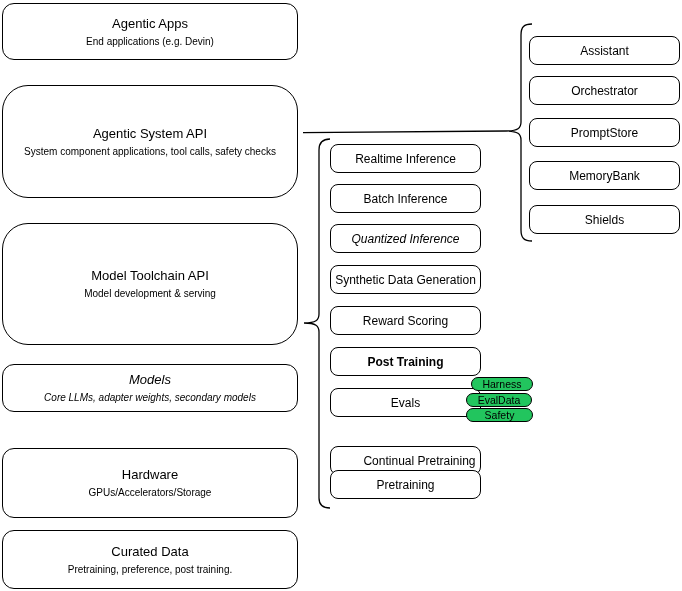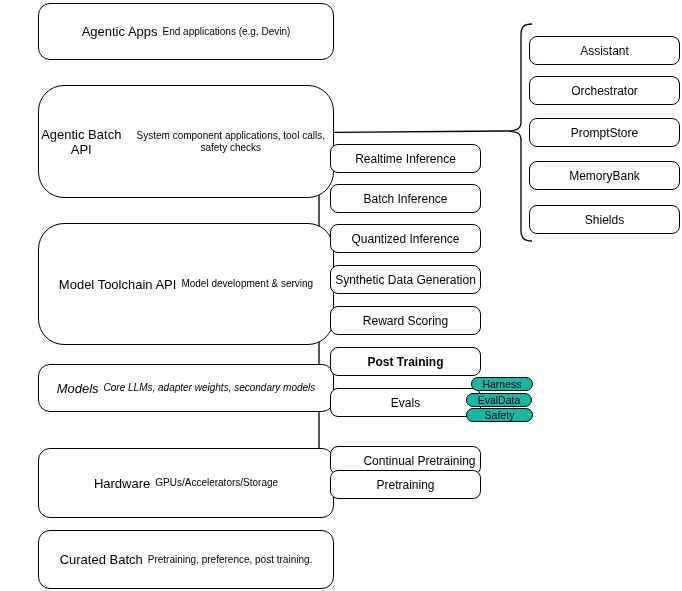--- a/index.html
+++ b/index.html
@@ -27,45 +27,44 @@
     border: 1.3px solid #000000;
     box-sizing: border-box;
     display: flex;
     align-items: center;
     justify-content: center;
     text-align: center;
   }
   .lbox {
     left: 2px;
     width: 296px;
-    flex-direction: row;
+    flex-direction: column;
     gap: 5px;
     border-radius: 12px;
-    margin-left: 36px;
   }
   .lbox.big { border-radius: 26px; }
   .lbox .title { font-size: 13px; line-height: 15px; }
   .lbox .subtitle { font-size: 10px; line-height: 12px; }
   .mbox {
     left: 330px;
     width: 151px;
     height: 29px;
     border-radius: 8px;
     font-size: 12px;
   }
   .rbox {
     left: 529px;
     width: 151px;
     height: 29px;
     border-radius: 8px;
     font-size: 12px;
   }
   .oval {
     position: absolute;
-    background: #14b8a6;
+    background: #22c55e;
     border: 1.2px solid #000000;
     box-sizing: border-box;
     border-radius: 8px;
     display: flex;
     align-items: center;
     justify-content: center;
     font-size: 10.5px;
     line-height: 1;
   }
 </style>
@@ -78,47 +77,47 @@
     <line x1="303" y1="132.6" x2="506" y2="131"></line>
     <path d="M 330 139 C 323 139 319 142 319 150 L 319 314 C 319 320 316 323 304 323 C 316 323 319 326 319 332 L 319 498 C 319 505 323 508 330 508"></path>
     <path d="M 532 24 C 524 24 521 27 521 35 L 521 122 C 521 128 518 131 506 131 C 518 131 521 134 521 140 L 521 230 C 521 238 524 241 532 241"></path>
   </svg>
 
   <div class="node lbox" style="top:3px;height:57px;">
     <div class="title">Agentic Apps</div>
     <div class="subtitle">End applications (e.g. Devin)</div>
   </div>
   <div class="node lbox big" style="top:85px;height:113px;">
-    <div class="title">Agentic Batch API</div>
+    <div class="title">Agentic System API</div>
     <div class="subtitle">System component applications, tool calls, safety checks</div>
   </div>
   <div class="node lbox big" style="top:223px;height:122px;">
     <div class="title">Model Toolchain API</div>
     <div class="subtitle">Model development &amp; serving</div>
   </div>
   <div class="node lbox" style="top:364px;height:48px;font-style:italic;">
     <div class="title">Models</div>
     <div class="subtitle">Core LLMs, adapter weights, secondary models</div>
   </div>
   <div class="node lbox" style="top:448px;height:70px;">
     <div class="title">Hardware</div>
     <div class="subtitle">GPUs/Accelerators/Storage</div>
   </div>
   <div class="node lbox" style="top:530px;height:59px;">
-    <div class="title">Curated Batch</div>
+    <div class="title">Curated Data</div>
     <div class="subtitle">Pretraining, preference, post training.</div>
   </div>
 
   <div class="node mbox" style="top:144px;">
     <span>Realtime Inference</span>
   </div>
   <div class="node mbox" style="top:184px;text-align:right;">
     <span>Batch Inference</span>
   </div>
-  <div class="node mbox" style="top:224px;">
+  <div class="node mbox" style="top:224px;font-style:italic;">
     <span>Quantized Inference</span>
   </div>
   <div class="node mbox" style="top:306px;">
     <span>Reward Scoring</span>
   </div>
   <div class="node mbox" style="top:265px;">
     <span>Synthetic Data Generation</span>
   </div>
   <div class="node mbox" style="top:347px;font-weight:bold;">
     <span>Post Training</span>

